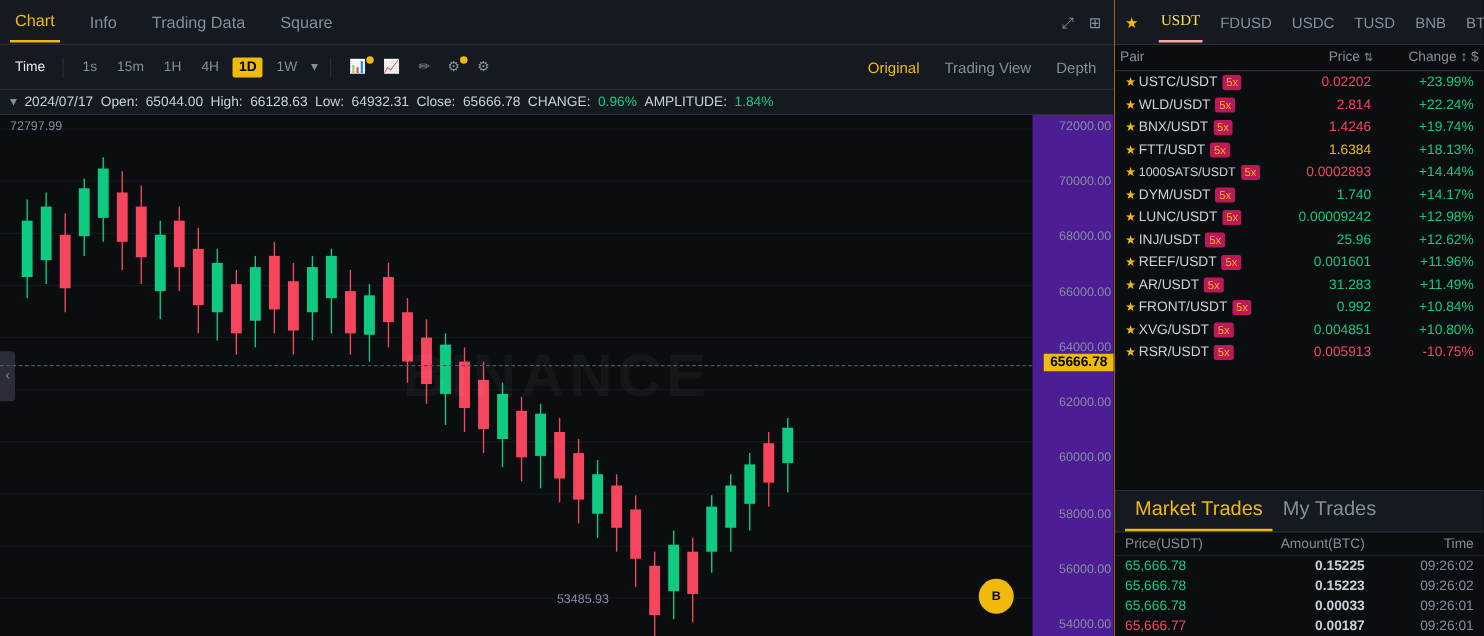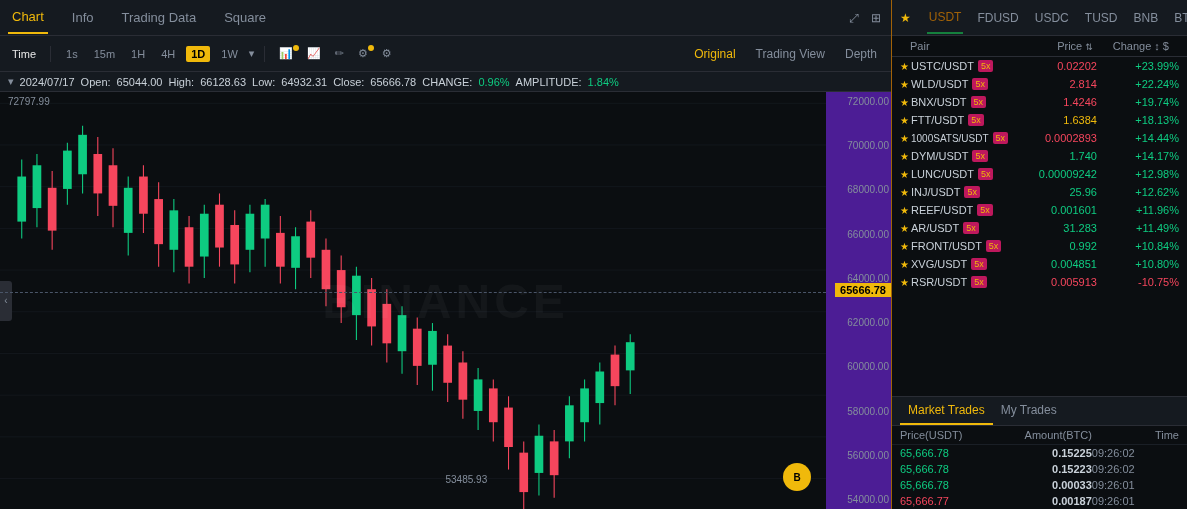--- a/index.html
+++ b/index.html
@@ -53,56 +53,56 @@
 
     
     .notif-dot { width: 6px; height: 6px; background: #f0b90b; border-radius: 50%; display: inline-block; margin-bottom: 6px; }
 
     
     .right-panel { width: 295px; display: flex; flex-direction: column; background: #0b0e11; }
 
     
     .currency-tabs { display: flex; align-items: center; padding: 0 8px; height: 36px; border-bottom: 1px solid #2a2d35; gap: 12px; background: #151a20; }
     .currency-tab { color: #848e9c; cursor: pointer; font-size: 12px; padding: 8px 2px; }
-    .currency-tab.active { color: #a16207; border-bottom: 2px solid #15803d; }
+    .currency-tab.active { color: #fde047; border-bottom: 2px solid #fca5a5; font-family: Liberation Serif, serif; }
     .star-icon { color: #f0b90b; margin-right: 4px; }
 
     
-    .market-list-header { display: flex; padding: 4px 18px; color: #848e9c; font-size: 11px; border-bottom: 1px solid #2a2d35; }
+    .market-list-header { display: flex; padding: 4px 4px; color: #848e9c; font-size: 11px; border-bottom: 1px solid #2a2d35; }
     .col-pair { flex: 1.4; }
     .col-price { flex: 1; text-align: right; }
     .col-change { flex: 1; text-align: right; }
 
     .market-list { flex: 1; overflow: hidden; }
     .market-row { display: flex; padding: 3px 8px; align-items: center; cursor: pointer; }
     .pair-name { flex: 1.4; font-size: 11px; color: #c9d1d9; display: flex; align-items: center; gap: 2px; }
     .pair-name .star { color: #f0b90b; font-size: 10px; }
     .leverage-badge { background: #be185d; color: #f0b90b; font-size: 9px; padding: 1px 3px; border-radius: 2px; margin-left: 2px; }
     .market-price { flex: 1; text-align: right; font-size: 11px; }
     .price-red { color: #f6465d; }
     .price-green { color: #0ecb81; }
     .price-yellow { color: #f0b90b; }
     .market-change { flex: 1; text-align: right; font-size: 11px; }
     .change-pos { color: #0ecb81; }
     .change-neg { color: #f6465d; }
 
     
     .trades-section { border-top: 1px solid #2a2d35; }
     .trades-tabs { display: flex; padding: 0 8px; background: #151a20; border-bottom: 1px solid #2a2d35; }
-    .trades-tab { padding: 6px 8px; cursor: pointer; color: #848e9c; font-size: 12px; }
+    .trades-tab { padding: 6px 8px; cursor: pointer; color: #848e9c; font-size: 16px; }
     .trades-tab.active { color: #f0b90b; border-bottom: 2px solid #f0b90b; }
     .trades-header { display: flex; padding: 3px 8px; color: #848e9c; font-size: 11px; border-bottom: 1px solid #1a1f26; }
     .col-tprice { flex: 1.2; }
     .col-amount { flex: 1; text-align: right; }
     .col-time { flex: 1; text-align: right; }
     .trade-row { display: flex; padding: 2px 8px; font-size: 11px; }
     .trade-price-g { flex: 1.2; color: #0ecb81; }
     .trade-price-r { flex: 1.2; color: #f6465d; }
     .trade-amount { flex: 1; text-align: right; color: #c9d1d9; font-weight: bold; }
-    .trade-time { flex: 1; text-align: left; color: #848e9c; }
+    .trade-time { flex: 1; text-align: right; color: #848e9c; }
 
     
     .scroll-arrow { position: absolute; left: 0; top: 50%; transform: translateY(-50%); background: #2a2d35; color: #848e9c; width: 12px; height: 40px; display: flex; align-items: center; justify-content: center; cursor: pointer; border-radius: 0 3px 3px 0; font-size: 10px; }
 
     .sort-icon { display: inline-block; font-size: 9px; }
   </style>
 </head>
 <body>
 
 <div class="app">

